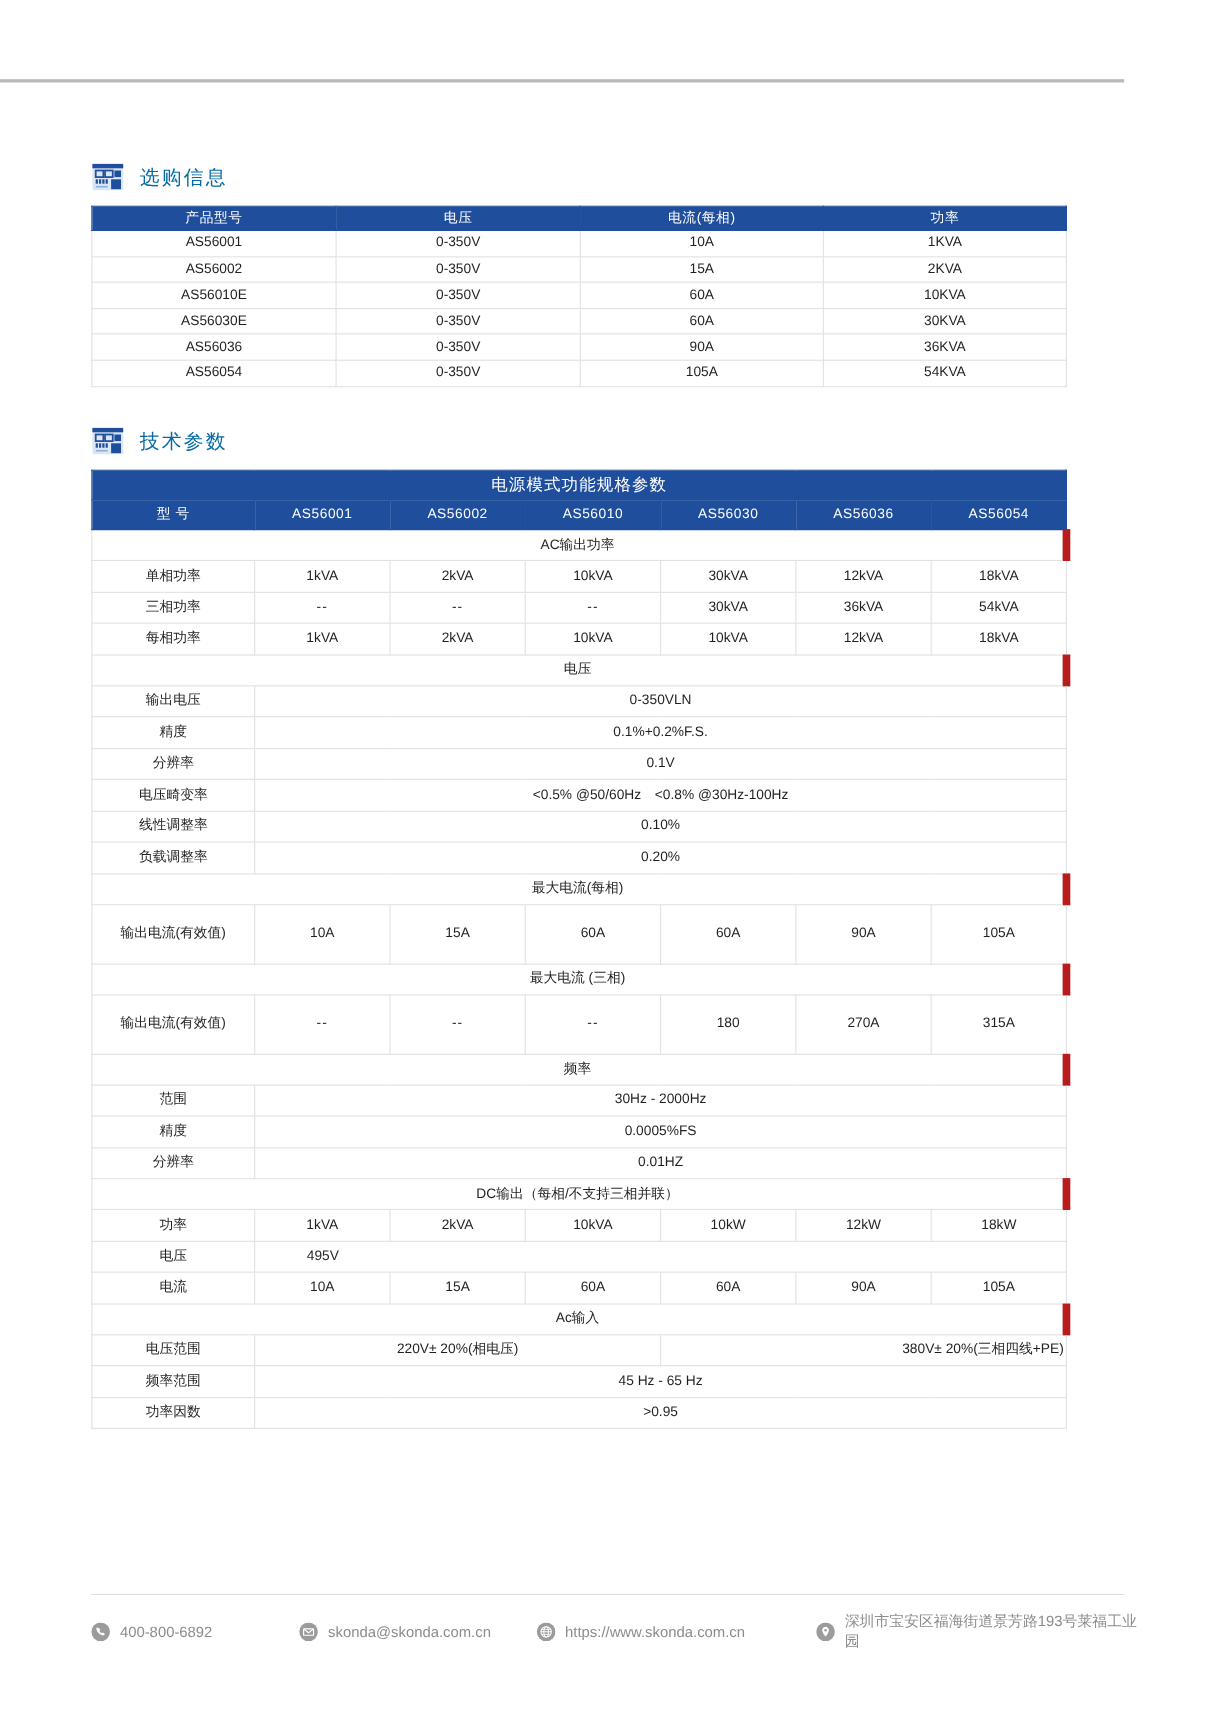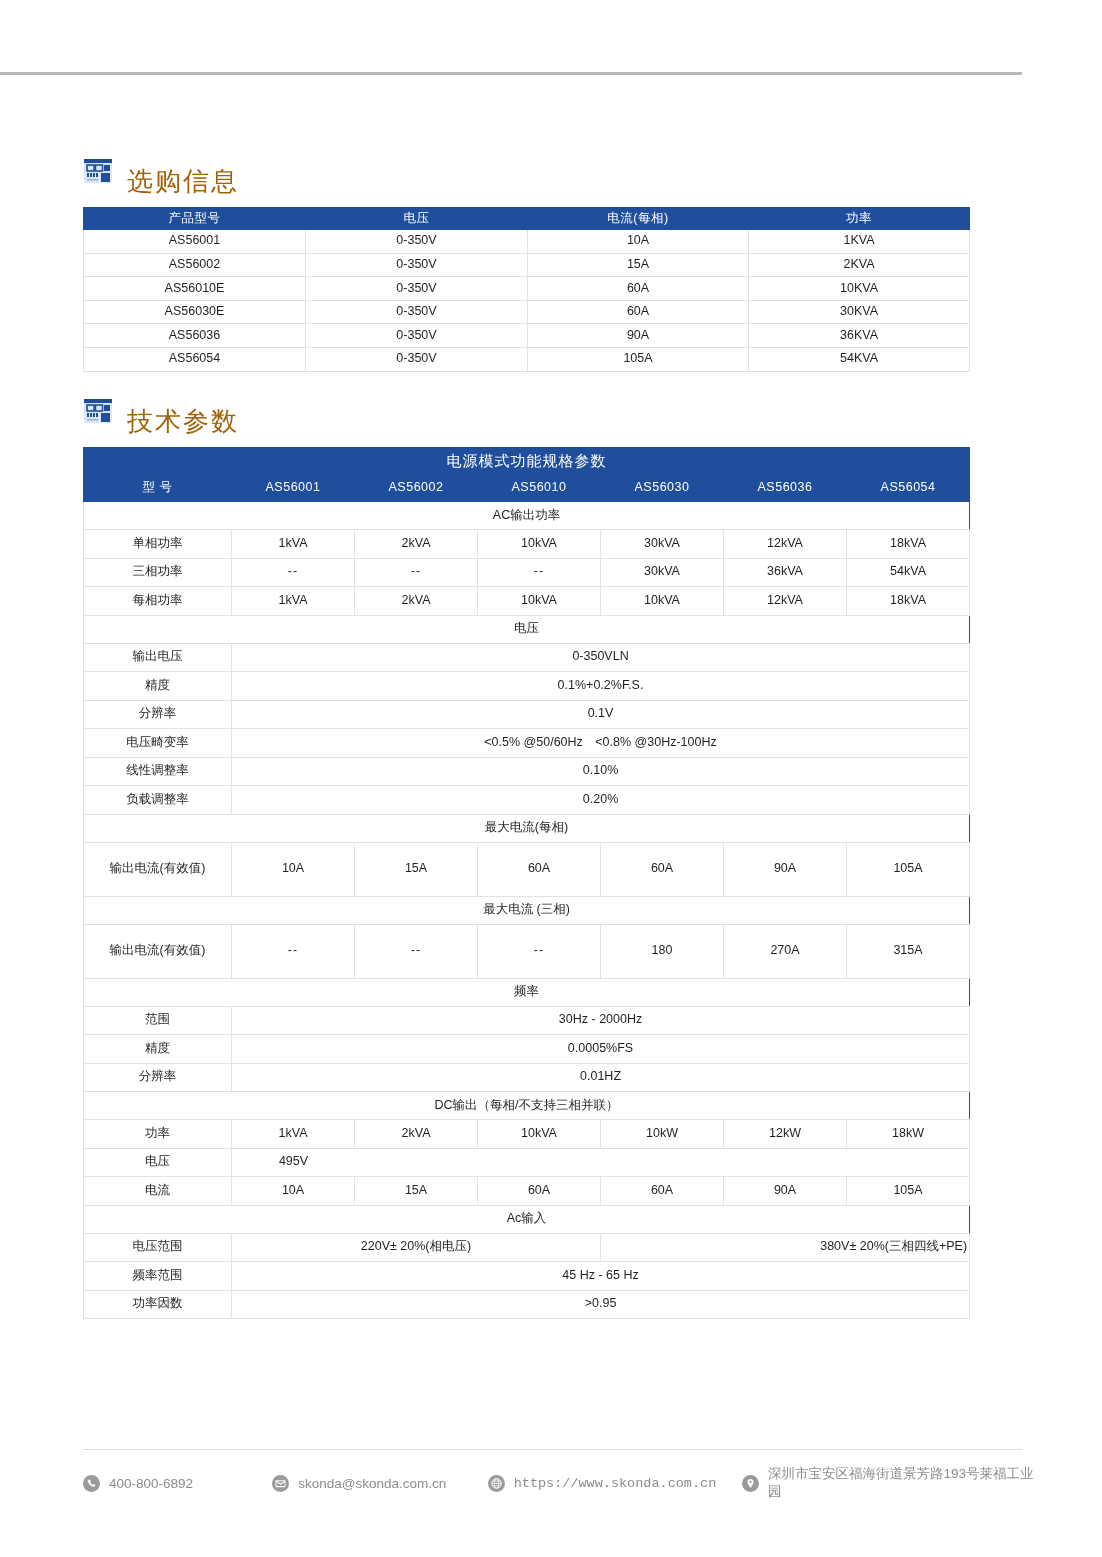--- a/index.html
+++ b/index.html
@@ -22,26 +22,25 @@
   
   .section{position:absolute;left:83px;}
   .sec-head{
     display:flex;align-items:center;gap:14px;
     margin-bottom:13px;
   }
   .sec-icon{
     width:30px;height:26px;flex:0 0 auto;display:block;
   }
   .sec-title{
-    font-size:26px;
+    font-size:18px;
     line-height:1;
-    color:#a16207;
+    color:#0369a1;
     letter-spacing:2px;
     font-family:"Liberation Sans","DejaVu Sans",sans-serif;
-    margin-top:20px;
   }
 
   
   table{
     border-collapse:collapse;
     table-layout:fixed;
     font-size:12.5px;
     color:#231f20;
     padding-left:29px;
   }
@@ -69,42 +68,42 @@
   #ordering-table{width:886px;}
   #ordering-table .hdr{height:21px;}
   #ordering-table td{height:22.6px;}
 
   
   #spec-table{width:886px;}
   #spec-table .title-row td{height:26px;font-size:15px;}
   #spec-table .model-row td{height:26px;}
   #spec-table .group td{
     height:27px;background:#ffffff;border-left:1px solid #e2e2e2;
-    border-right:1px solid #b91c1c;
+    border-right:7px solid #b91c1c;
   }
   #spec-table .r td{height:27.5px;}
   #spec-table .tall td{height:53px;}
   .lbl{color:#231f20;}
   .dash{letter-spacing:1px;}
 
   
   .foot-rule{
     position:absolute;left:83px;top:1449px;width:939px;height:1px;
     background:#dcdcdc;
   }
   .footer{
     position:absolute;left:83px;top:1465px;width:955px;
     display:flex;align-items:center;
     font-size:13.5px;color:#8c8c8c;
     font-family:"Liberation Sans","DejaVu Sans",sans-serif;
   }
   .f-item{display:flex;align-items:center;gap:9px;}
   .f-item.phone{width:195px;}
   .f-item.mail{width:222px;}
-  .f-item.web{width:262px;font-family:Liberation Mono, monospace;}
+  .f-item.web{width:262px;}
   .f-ico{width:17px;height:17px;flex:0 0 auto;display:block;}
 </style>
 </head>
 <body>
 
 <div class="page">
 
   <div class="top-rule"></div>
 
   <div class="section" style="top:148px;">

